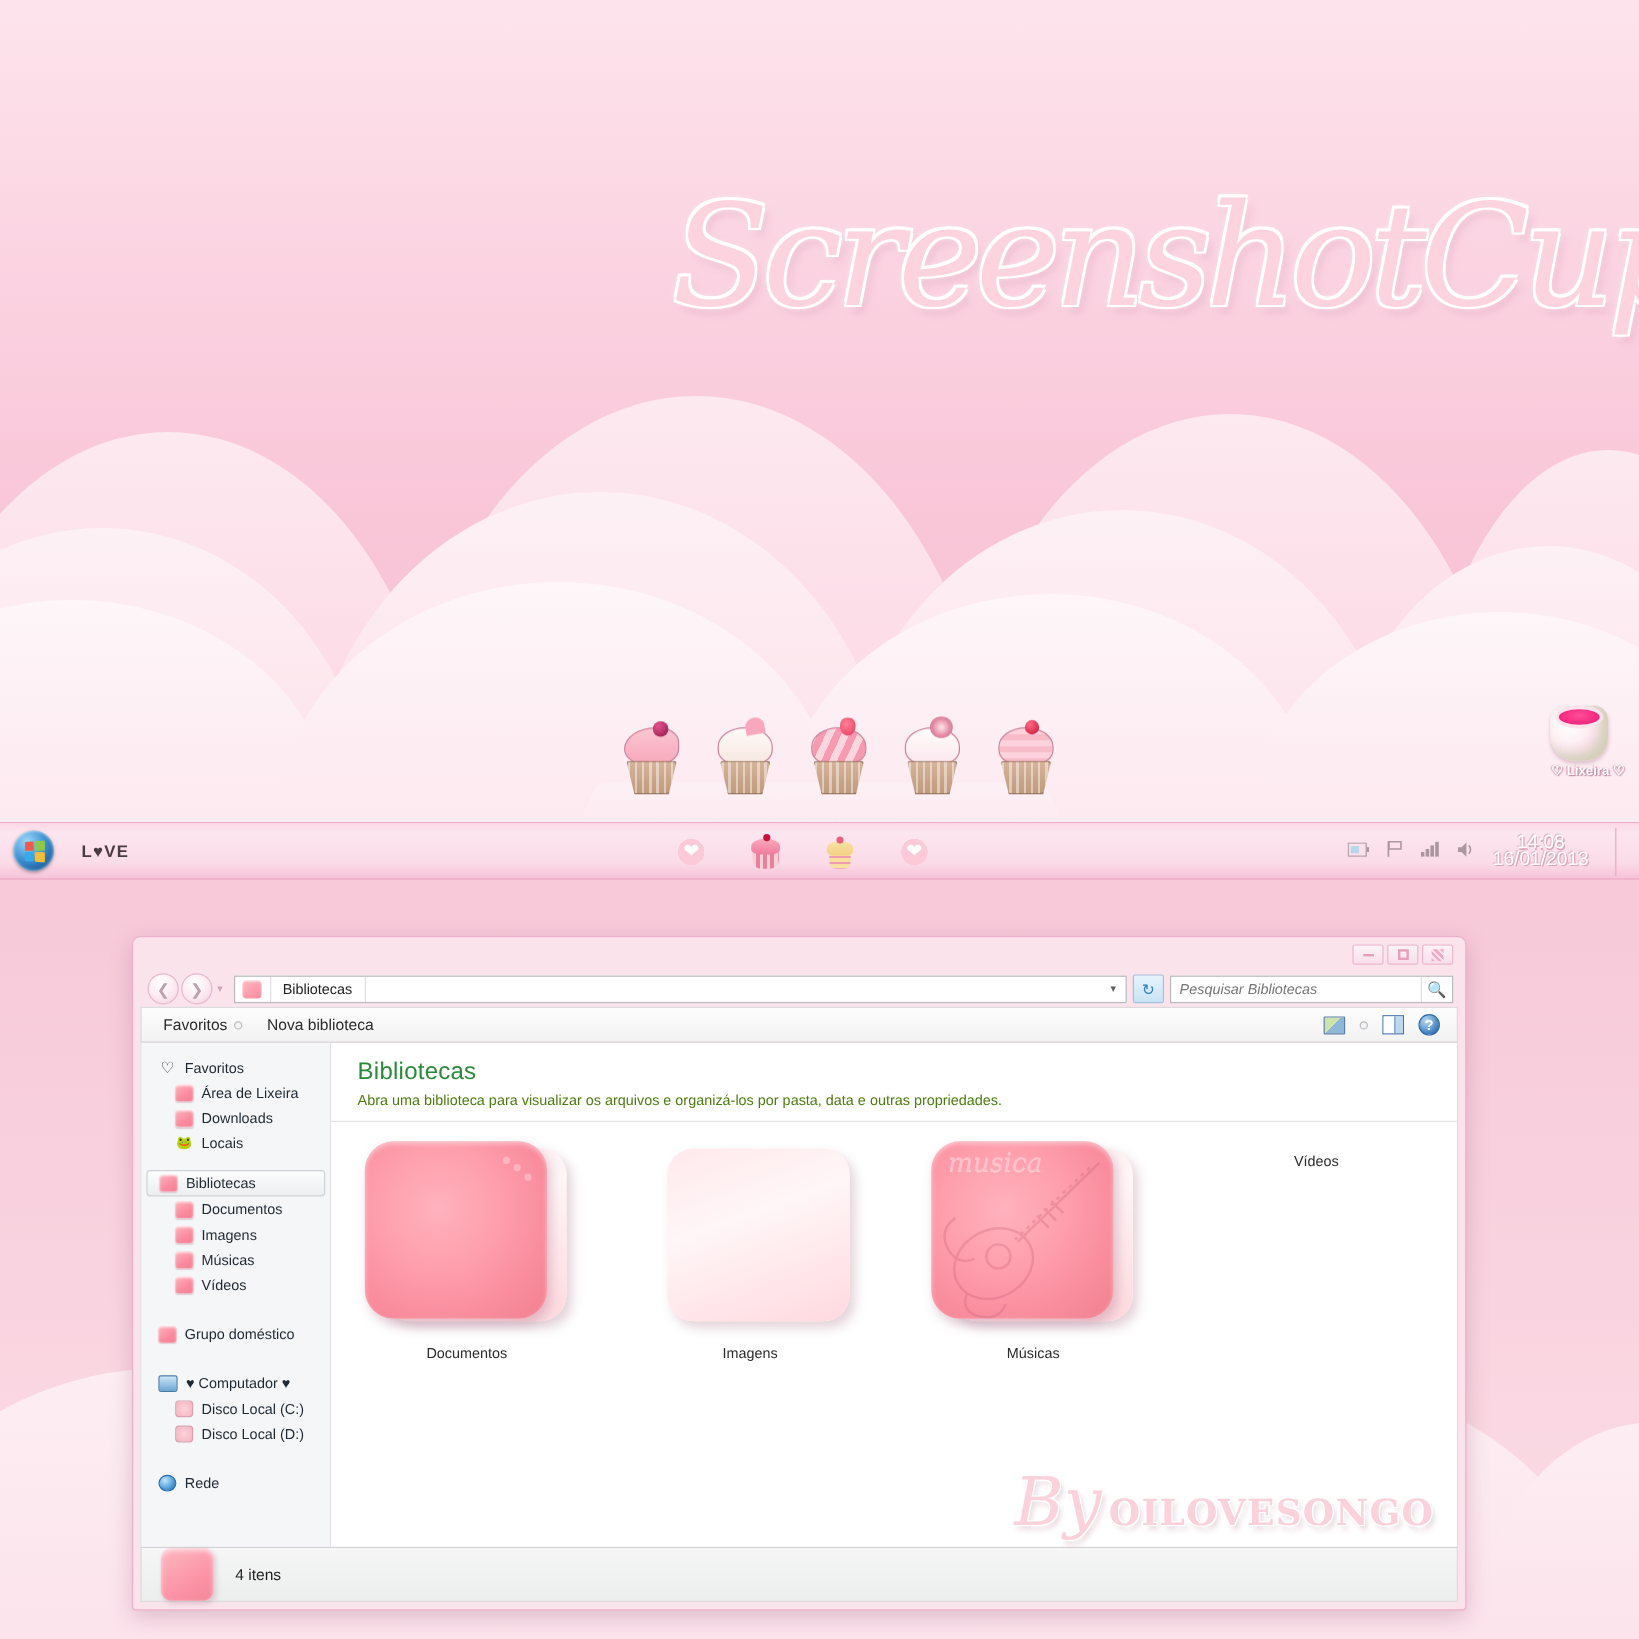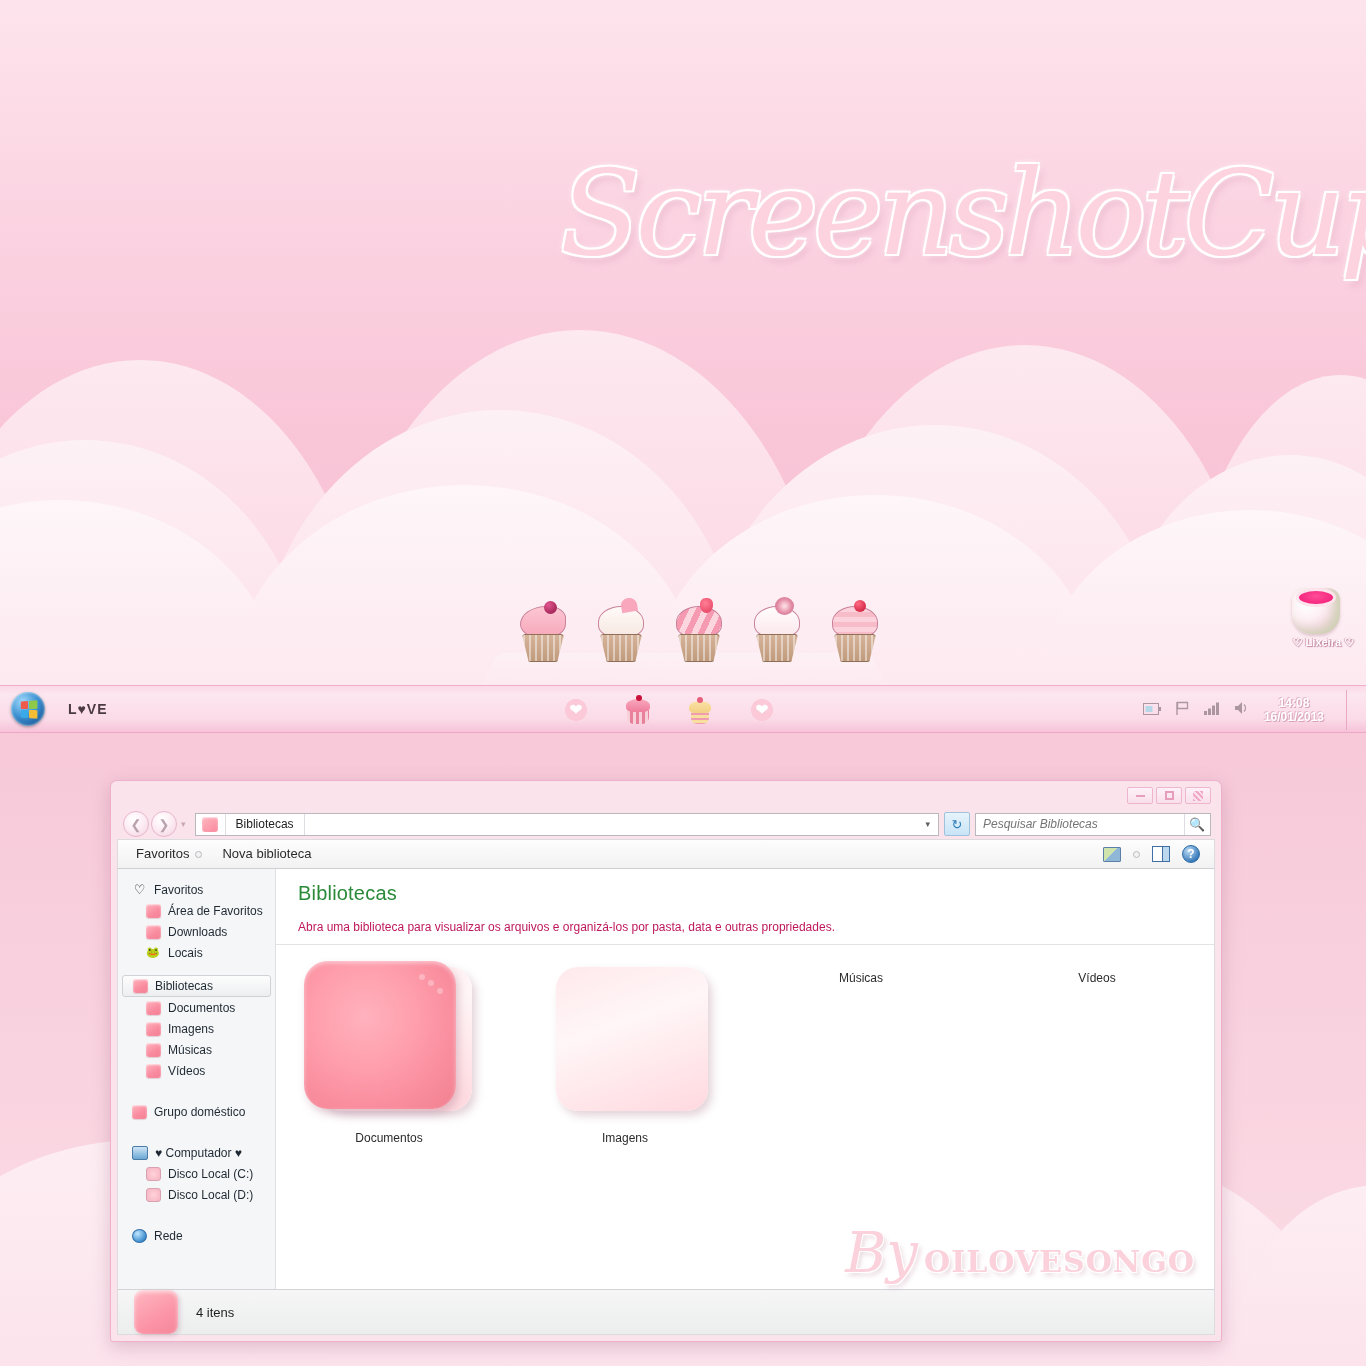--- a/index.html
+++ b/index.html
@@ -110,22 +110,22 @@
     position:relative; display:flex;align-items:center;justify-content:center;
   }
   .flag { width:17px;height:17px; display:grid; grid-template-columns:1fr 1fr; grid-template-rows:1fr 1fr; gap:1.5px; transform: perspective(28px) rotateY(-14deg); }
   .flag i{display:block;border-radius:1px;}
   .f1{background:#f05a4a}.f2{background:#8fc94a}.f3{background:#3aa9e8}.f4{background:#f5bd36}
   #love-label { margin-left:23px; font-size:14px; color:#4b3a40; letter-spacing:1px; font-weight:600; }
   #tb-center { position:absolute; left:560px; top:0; height:48px; display:flex; align-items:center; gap:30px; }
   .tb-icon { width:32px;height:32px; position:relative; }
   .tray { position:absolute; right:10px; top:0; height:48px; display:flex; align-items:center; gap:14px; }
   .tray-ic { opacity:.55; }
-  .tray-clock { text-align:center; line-height:14px; font-size:12px; color:#ffffff;
-     text-shadow:1px 1px 0 rgba(215,160,185,.95), -1px -1px 0 rgba(215,160,185,.6); font-weight:bold; }
+  .tray-clock { text-align:center; line-height:14px; font-size:16px; color:#ffffff;
+     text-shadow:1px 1px 0 rgba(215,160,185,.95), -1px -1px 0 rgba(215,160,185,.6); font-weight:normal; }
   .show-desktop { width:10px; height:40px; margin-left:8px; border-left:1px solid #e9a8c4; }
 
   
   #explorer {
     position:absolute; left:110px; top:780px; width:1112px; height:562px;
     background:#fbe3ec;
     border:1px solid #efb0cb;
     border-radius:7px 7px 3px 3px;
     box-shadow: 0 5px 18px rgba(160,100,130,.32);
     padding:6px;
@@ -226,21 +226,21 @@
   .ic-pc{width:16px;height:14px;flex:none;background:linear-gradient(180deg,#cfe6f7,#6aa7d4);
      border:1px solid #4a7ba6;border-radius:2px;}
   .ic-disk{width:15px;height:14px;flex:none;border-radius:3px;
      background:radial-gradient(circle at 50% 50%,#ffd2da,#f6b3c1);border:1px solid #d9a2b2;}
   .ic-net{width:15px;height:14px;flex:none;border-radius:50%;
      background:radial-gradient(circle at 35% 30%,#bfe6ff,#3f8fd0 70%,#2a6ca8);border:1px solid #2e6ea8;}
 
   .content { flex:1; display:flex; flex-direction:column; background:#fff; }
   .content-head { padding:13px 0 8px 22px; }
   .lib-title{font-size:20px;color:#2a8a3a;font-weight:400;letter-spacing:.2px;}
-  .lib-sub{font-size:12px;color:#be185d;margin-top:15px;}
+  .lib-sub{font-size:12px;color:#4d7c0f;margin-top:5px;}
   .content-sep{height:1px;background:#e3e3e6;margin:2px 0 0 0;}
   .tiles { flex:1; display:flex; padding:16px 0 0 18px; gap:46px; align-items:flex-start;}
   .tile{width:190px;display:flex;flex-direction:column;align-items:center;}
   .folder-wrap{position:relative;width:170px;height:160px;}
   .folder-back{
     position:absolute; left:16px; top:6px; width:152px;height:144px;border-radius:22px;
     background:linear-gradient(160deg,#ffe9ec 0%, #fff6f7 40%, #ffd9df 100%);
     box-shadow: 4px 5px 9px rgba(170,120,140,.32);
   }
   .folder-front{
@@ -480,21 +480,21 @@
     <div class="win-body">
 
       <div class="navpane">
 
         <div class="nav-item">
           <span class="ic-heart">♡</span>
           <span>Favoritos</span>
         </div>
         <div class="nav-item child">
           <span class="sq"></span>
-          <span>Área de Favoritos</span>
+          <span>Área de Lixeira</span>
         </div>
         <div class="nav-item child">
           <span class="sq"></span>
           <span>Downloads</span>
         </div>
         <div class="nav-item child">
           <span class="ic-panda">🐸</span>
           <span>Locais</span>
         </div>
 
@@ -577,20 +577,39 @@
           </div>
 
           <div class="tile">
             <div class="folder-wrap">
               <div class="folder-back"></div>
             </div>
             <div class="tile-label">Imagens</div>
           </div>
 
           <div class="tile">
+            <div class="folder-wrap">
+              <div class="folder-back"></div>
+              <div class="folder-front">
+                <div class="fo-script">musica</div>
+                <div class="fo-art">
+                  <svg width="152" height="148" viewBox="0 0 152 148">
+                    <g stroke="#c96078" stroke-width="2" fill="none">
+                      <path d="M140 18 L72 84"></path>
+                      <path d="M132 22 L70 82" stroke-dasharray="3 4"></path>
+                      <ellipse cx="52" cy="102" rx="34" ry="28" transform="rotate(-28 52 102)"></ellipse>
+                      <circle cx="56" cy="96" r="10"></circle>
+                      <path d="M20 64 q-14 10 -6 26 q8 14 22 8"></path>
+                      <path d="M30 126 q-6 16 10 20 q16 4 22 -10"></path>
+                      <path d="M88 62 l10 10 M94 56 l10 10 M100 50 l10 10"></path>
+                    </g>
+                  </svg>
+                </div>
+              </div>
+            </div>
             <div class="tile-label">Músicas</div>
           </div>
 
           <div class="tile">
             <div class="tile-label">Vídeos</div>
           </div>
 
         </div>
       </div>
     </div>

